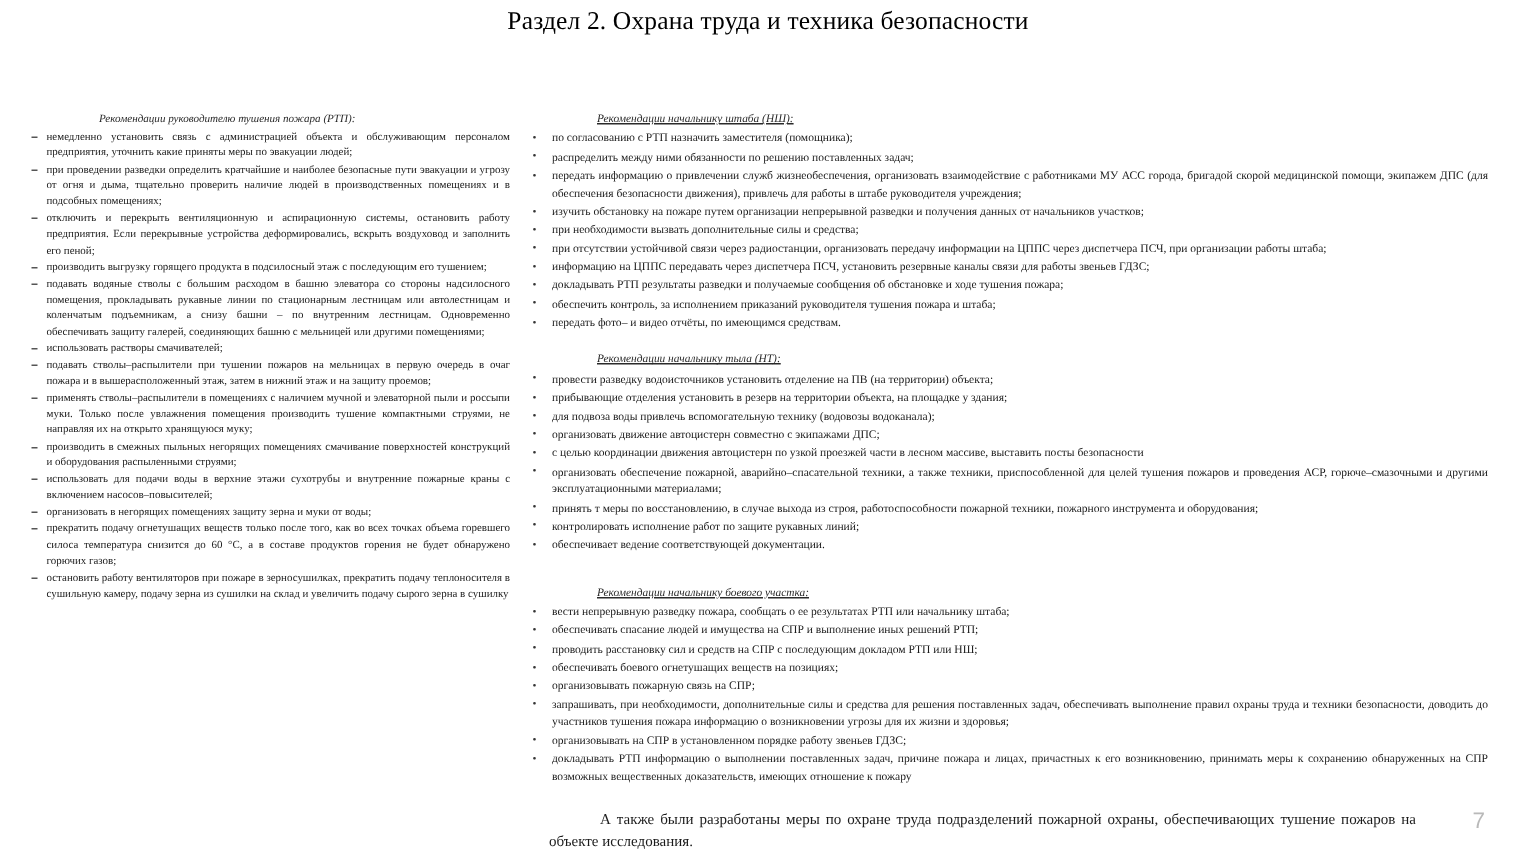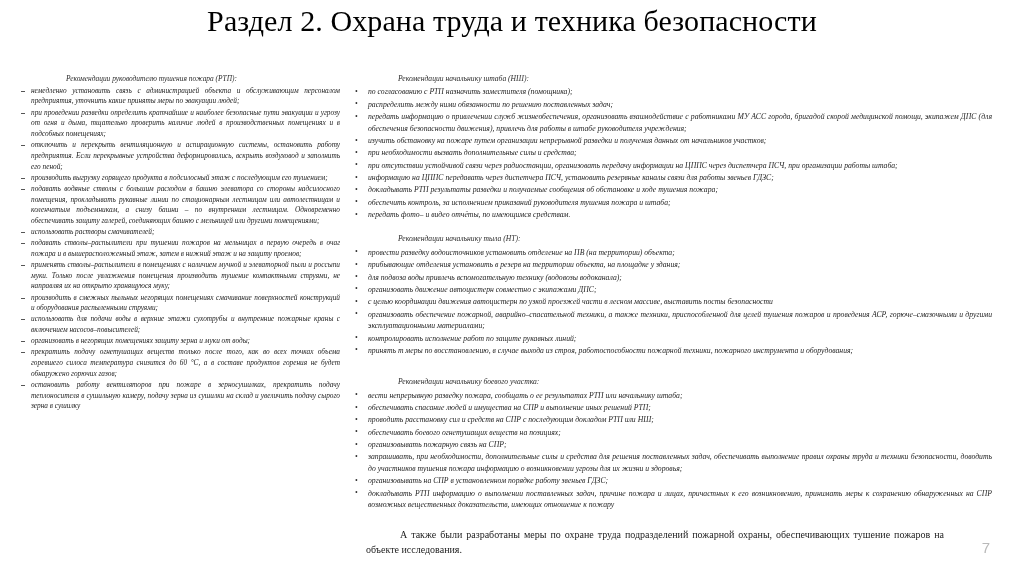--- a/index.html
+++ b/index.html
@@ -15,21 +15,21 @@
     width: 1024px;
     height: 574px;
     background: #ffffff;
   }
   .slide-title {
     position: absolute;
     top: 4px;
     left: 0;
     width: 1024px;
     text-align: center;
-    font-size: 30px;
+    font-size: 17px;
     color: #000000;
     font-family: "Liberation Serif", "DejaVu Serif", serif;
     letter-spacing: 0.1px;
   }
   .columns {
     position: absolute;
     top: 74px;
     left: 0;
     width: 1024px;
     height: 470px;
@@ -57,35 +57,35 @@
     line-height: 1.25;
   }
   .sec-heading-r {
     font-style: italic;
     font-size: 7.6px;
     color: #2a2a2a;
     margin: 0 0 3px 0;
     text-align: left;
     padding-left: 46px;
     line-height: 1.25;
+    text-decoration: underline;
   }
   ul.bullets {
     list-style: none;
     margin: 0;
     padding: 0;
   }
   ul.bullets > li {
     position: relative;
     font-size: 7.3px;
     line-height: 1.47;
     color: #1b1b1b;
     text-align: justify;
     margin: 0 0 0.4px 0;
     padding-left: 11px;
-    font-style: italic;
   }
   
   .col-left ul.bullets > li::before {
     content: "";
     position: absolute;
     left: 1px;
     top: 5px;
     width: 3.5px;
     height: 0.9px;
     background: #555;
@@ -174,22 +174,23 @@
       <div class="group-gap"></div>
 
       <div class="sec-heading-r">Рекомендации начальнику тыла (НТ):</div>
       <ul class="bullets" id="nt-list">
           <li>провести разведку водоисточников установить отделение на ПВ (на территории) объекта;</li>
           <li>прибывающие отделения установить в резерв на территории объекта, на площадке у здания;</li>
           <li>для подвоза воды привлечь вспомогательную технику (водовозы водоканала);</li>
           <li>организовать движение автоцистерн совместно с экипажами ДПС;</li>
           <li>с целью координации движения автоцистерн по узкой проезжей части в лесном массиве, выставить посты безопасности</li>
           <li>организовать обеспечение пожарной, аварийно–спасательной техники, а также техники, приспособленной для целей тушения пожаров и проведения АСР, горюче–смазочными и другими эксплуатационными материалами;</li>
+          <li>принять т меры по восстановлению, в случае выхода из строя, работоспособности пожарной техники, пожарного инструмента и оборудования;</li>
           <li>контролировать исполнение работ по защите рукавных линий;</li>
-          <li>принять т меры по восстановлению, в случае выхода из строя, работоспособности пожарной техники, пожарного инструмента и оборудования;</li>
+          <li>обеспечивает ведение соответствующей документации.</li>
         </ul>
 
       <div class="group-gap-lg"></div>
 
       <div class="sec-heading-r">Рекомендации начальнику боевого участка:</div>
       <ul class="bullets" id="nbu-list">
           <li>вести непрерывную разведку пожара, сообщать о ее результатах РТП или начальнику штаба;</li>
           <li>обеспечивать спасание людей и имущества на СПР и выполнение иных решений РТП;</li>
           <li>проводить расстановку сил и средств на СПР с последующим докладом РТП или НШ;</li>
           <li>обеспечивать боевого огнетушащих веществ на позициях;</li>

